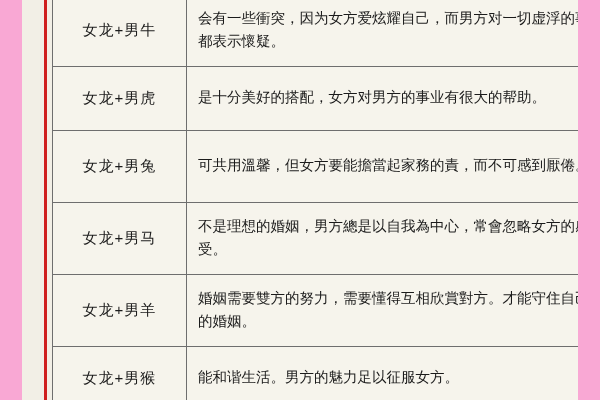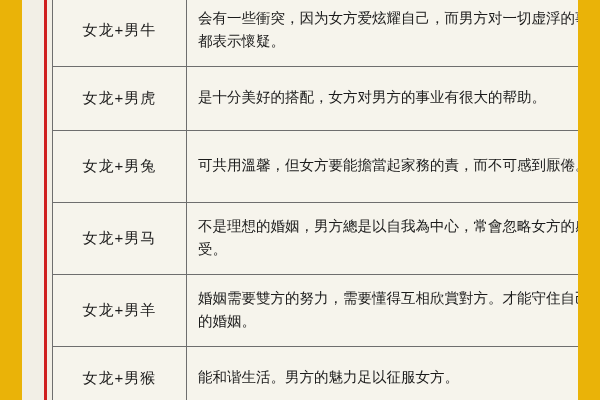--- a/index.html
+++ b/index.html
@@ -10,21 +10,21 @@
     width: 600px;
     height: 400px;
     overflow: hidden;
     background: #e8e4db;
     font-family: "Liberation Sans", sans-serif;
   }
   .page {
     position: relative;
     width: 600px;
     height: 400px;
-    background: #eab308;
+    background: #f9a8d4;
     box-sizing: border-box;
   }
   
   .paper {
     position: absolute;
     left: 22px;
     top: 0;
     width: 556px;
     height: 400px;
     background: #f2efe6;

